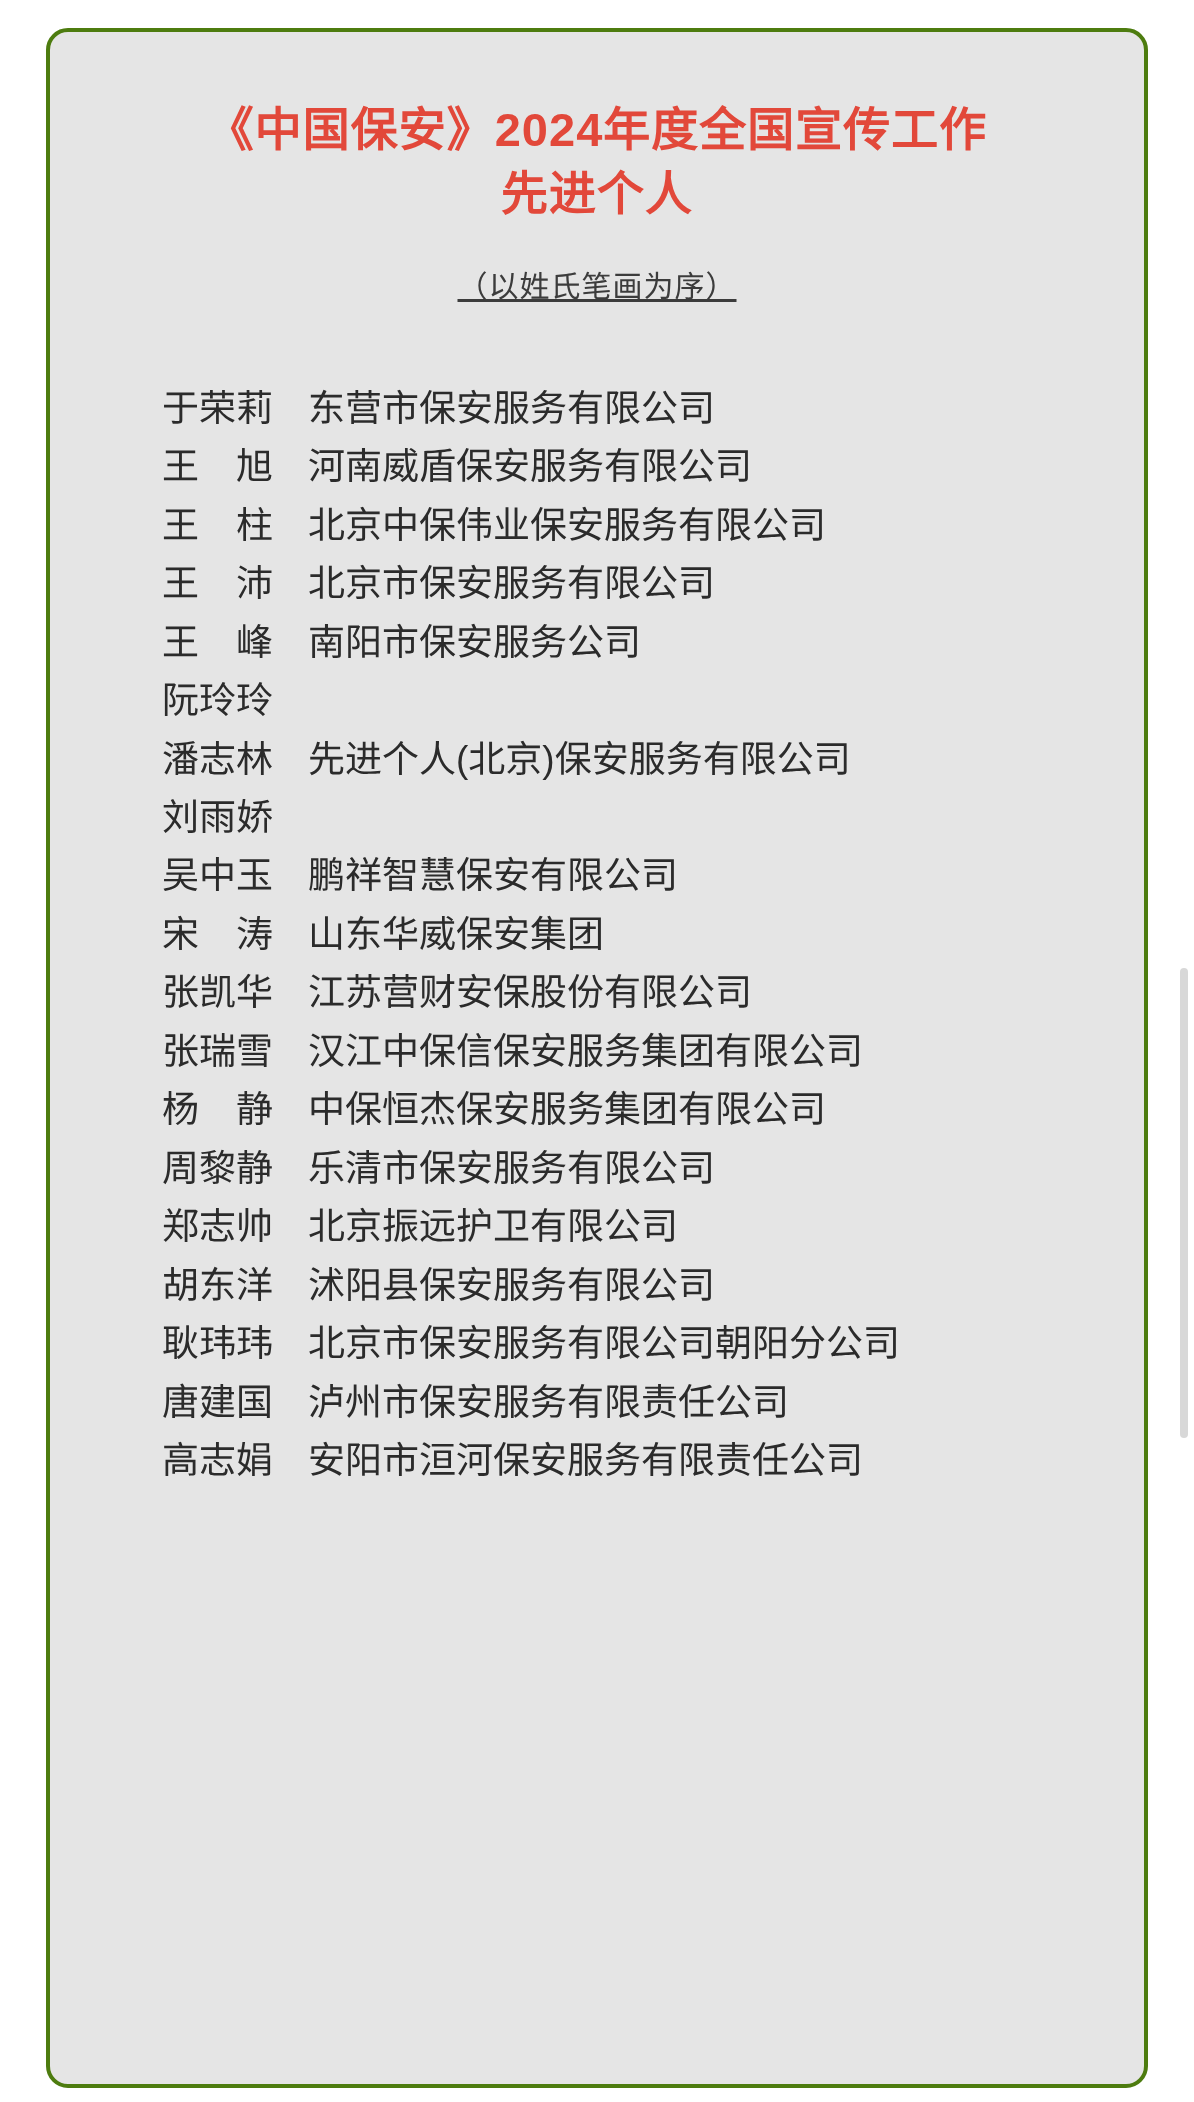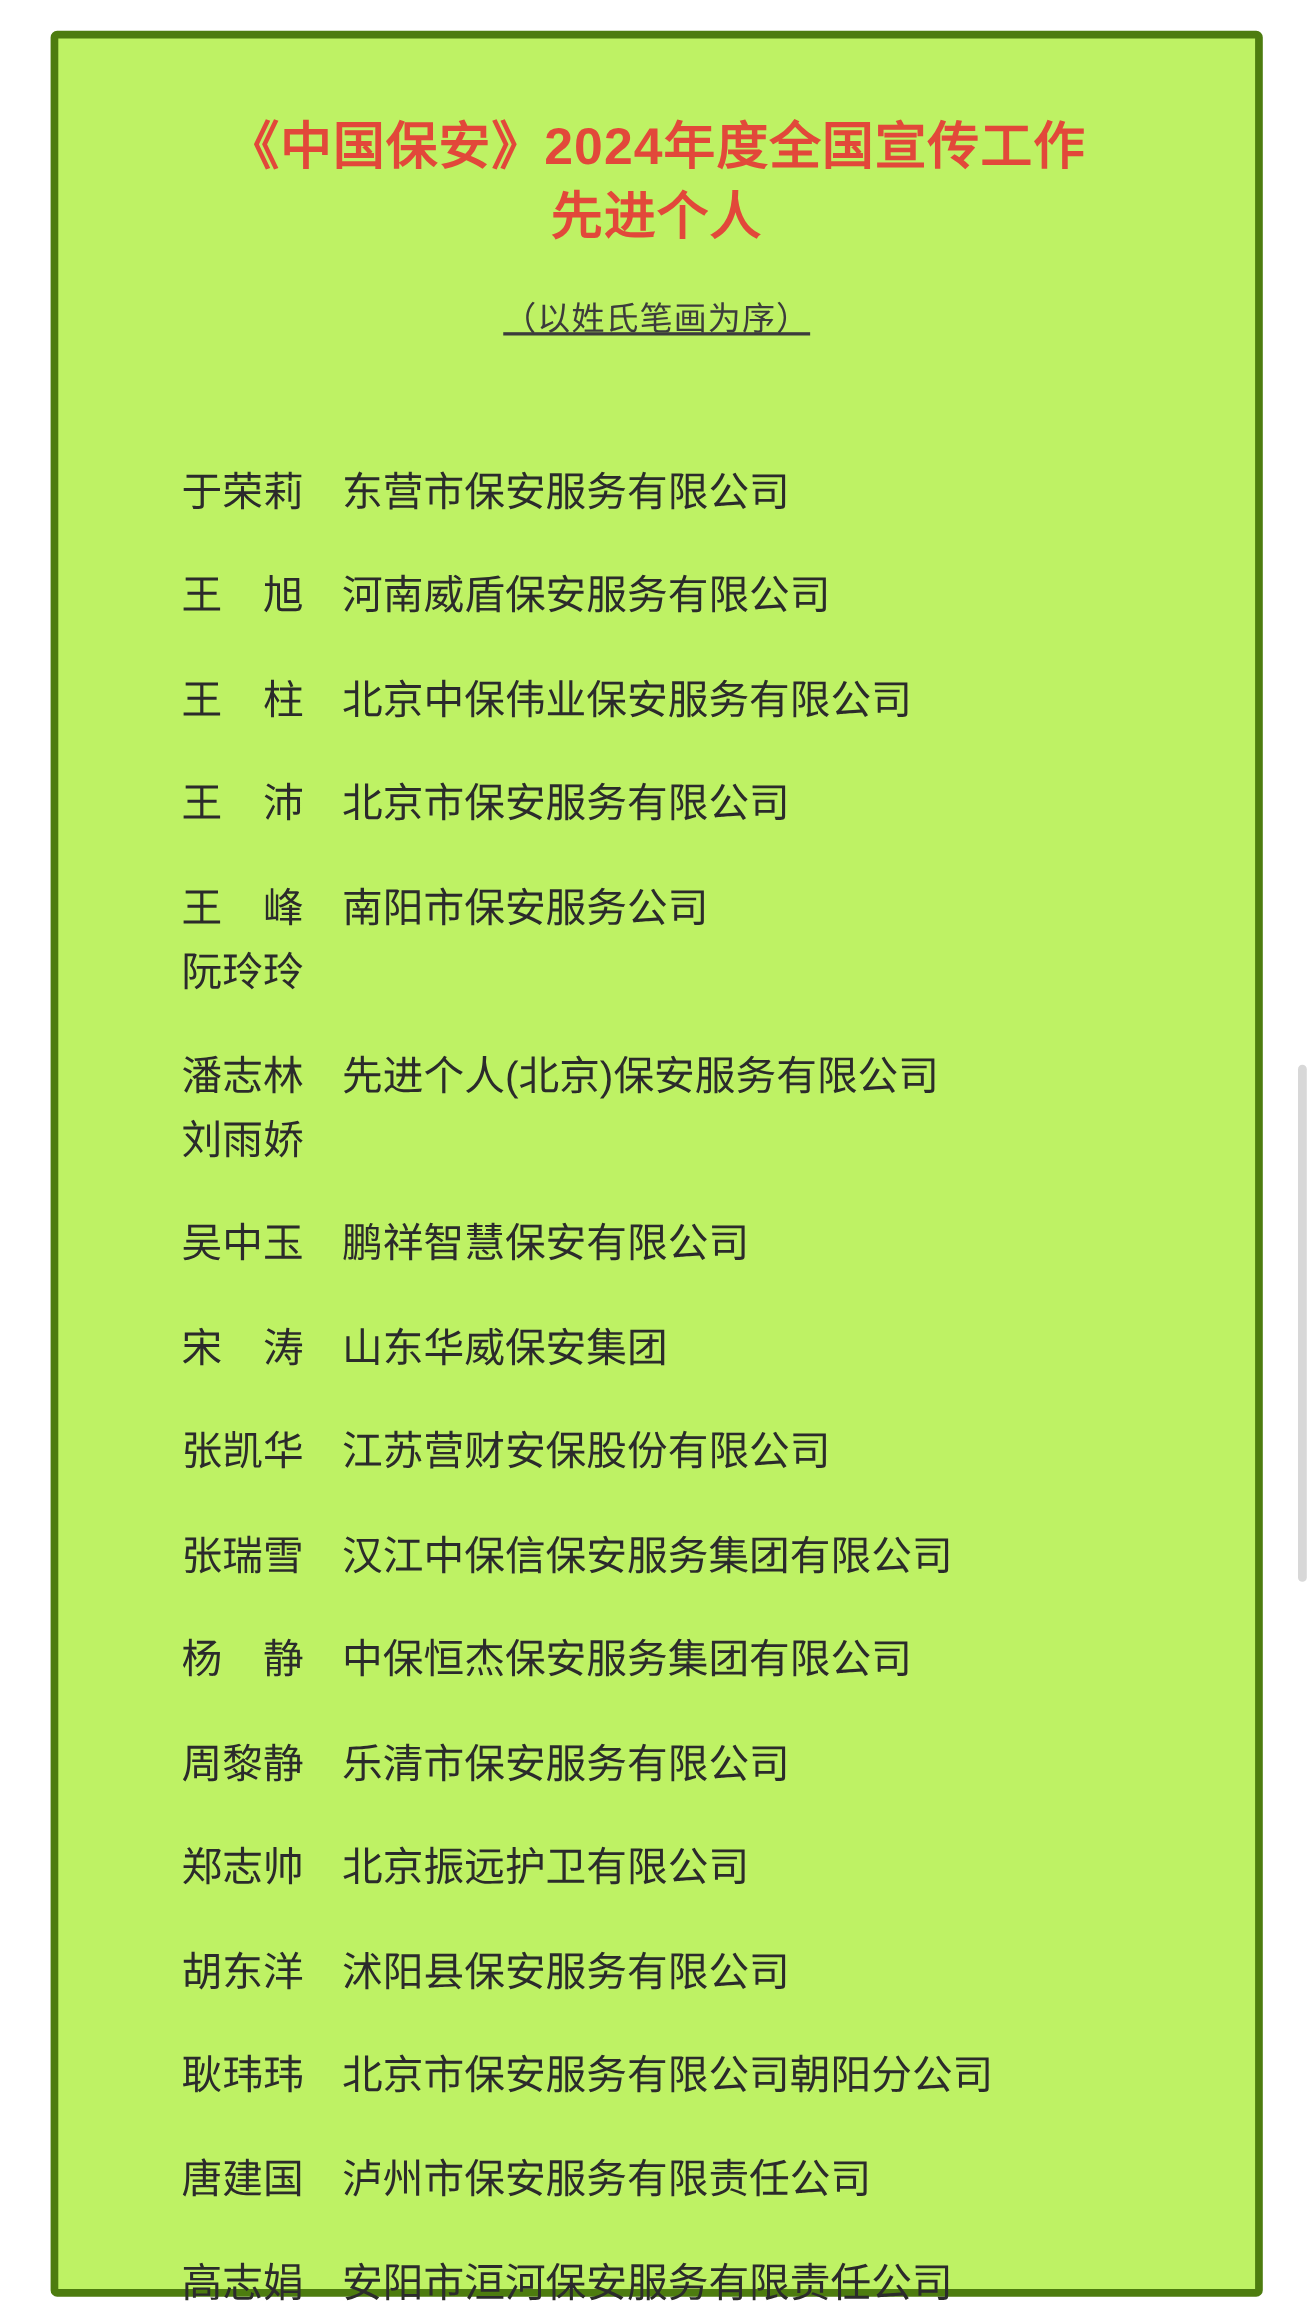--- a/index.html
+++ b/index.html
@@ -15,24 +15,24 @@
     overflow: hidden;
   }
 
   
   .page-frame {
     position: absolute;
     left: 46px;
     top: 28px;
     width: 1102px;
     height: 2060px;
-    border: 7px solid #4d7c0f;
-    border-radius: 6px;
+    border: 4px solid #4d7c0f;
+    border-radius: 22px;
     box-sizing: border-box;
-    background: #bef264;
+    background: #e5e5e5;
   }
 
   .content {
     position: absolute;
     left: 0;
     top: 0;
     width: 100%;
     height: 100%;
     box-sizing: border-box;
     padding: 48px 52px 0 52px;
@@ -77,21 +77,20 @@
     display: flex;
     justify-content: space-between;
     letter-spacing: 0;
   }
   .name.three-char {
     justify-content: flex-start;
   }
 
   .org {
     margin-left: 22px;
-    margin-top: 36px;
   }
 
   
   .scrollbar {
     position: absolute;
     right: 6px;
     top: 968px;
     width: 8px;
     height: 470px;
     border-radius: 4px;

